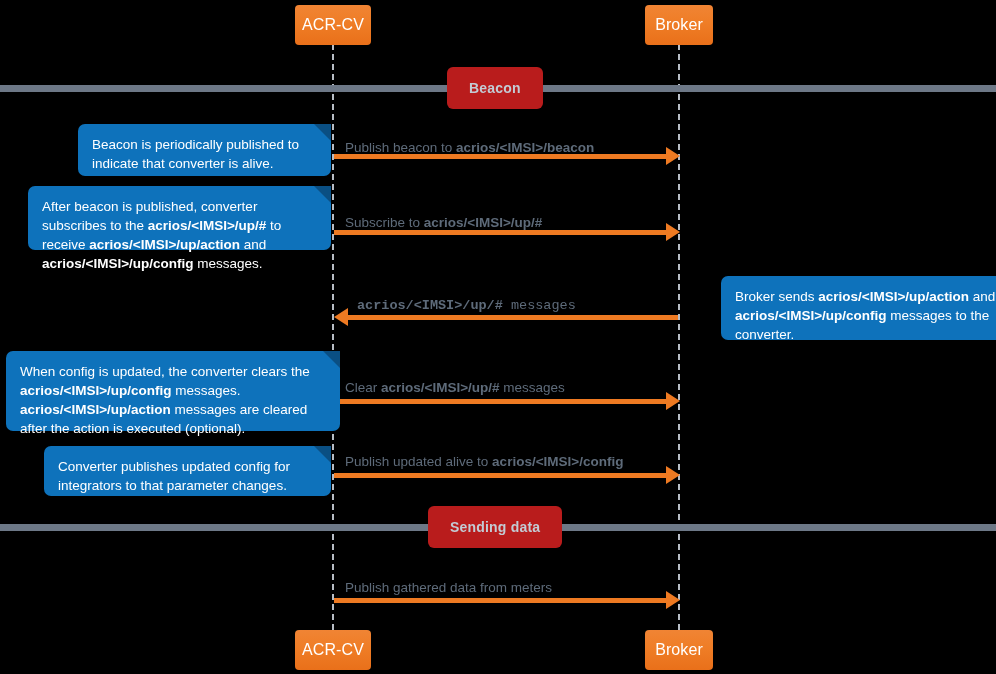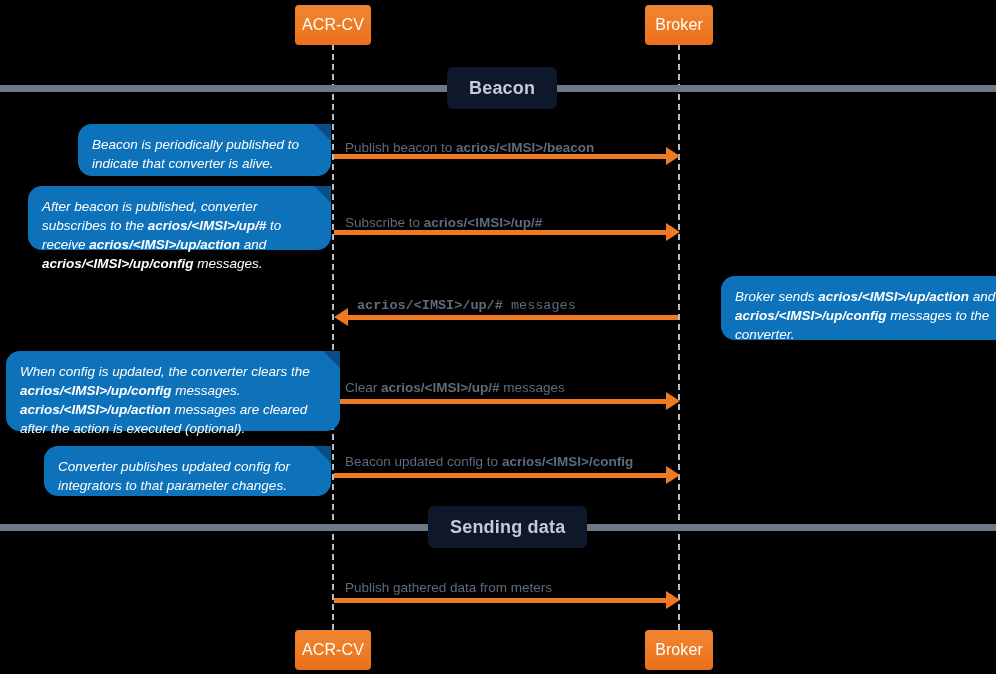--- a/index.html
+++ b/index.html
@@ -51,23 +51,23 @@
     left: 0;
     width: 996px;
     height: 7px;
     background: #6d7887;
     z-index: 2;
   }
   .divider-label {
     position: absolute;
     height: 42px;
     border-radius: 6px;
-    background: #0f172a;
+    background: #b91c1c;
     color: #c3cbd4;
-    font-size: 18px;
+    font-size: 14px;
     font-weight: bold;
     display: flex;
     align-items: center;
     justify-content: center;
     padding: 0 22px;
     z-index: 3;
     letter-spacing: .2px;
   }
 
   
@@ -94,28 +94,27 @@
     color: #5e6b7a;
     white-space: nowrap;
     z-index: 2;
   }
   .msg-label b { font-weight: bold; color: #5e6b7a; }
 
   
   .callout {
     position: absolute;
     background: #0e72bb;
-    border-radius: 14px;
+    border-radius: 7px;
     color: #ffffff;
     font-size: 13.5px;
     line-height: 1.42;
     padding: 11px 14px;
     box-sizing: border-box;
     z-index: 3;
-    font-style: italic;
   }
   .callout b { font-weight: bold; }
   
   .callout .fold {
     position: absolute;
     top: 0;
     right: 0;
     width: 17px;
     height: 17px;
     background: #0e72bb;
@@ -210,21 +209,21 @@
 
   <div class="callout" style="left:6px; top:351px; width:334px; height:80px;">
     <span>When config is updated, the converter clears
       the <b>acrios/&lt;IMSI&gt;/up/config</b> messages.
       <b>acrios/&lt;IMSI&gt;/up/action</b> messages are
       cleared after the action is executed (optional).</span>
     <span class="fold"></span>
   </div>
 
   <div class="msg-label" style="left:345px; top:454px;">
-    <span>Beacon updated config to </span><b>acrios/&lt;IMSI&gt;/config</b>
+    <span>Publish updated alive to </span><b>acrios/&lt;IMSI&gt;/config</b>
   </div>
   <div class="msg-line" style="left:334px; top:473px; width:338px;"></div>
   <div class="msg-head right" style="left:666px; top:466px;"></div>
 
   <div class="callout" style="left:44px; top:446px; width:287px; height:50px;">
     <span>Converter publishes updated config for integrators to that parameter changes.</span>
     <span class="fold"></span>
   </div>
 
   <div class="divider-band" style="top:524px;"></div>

